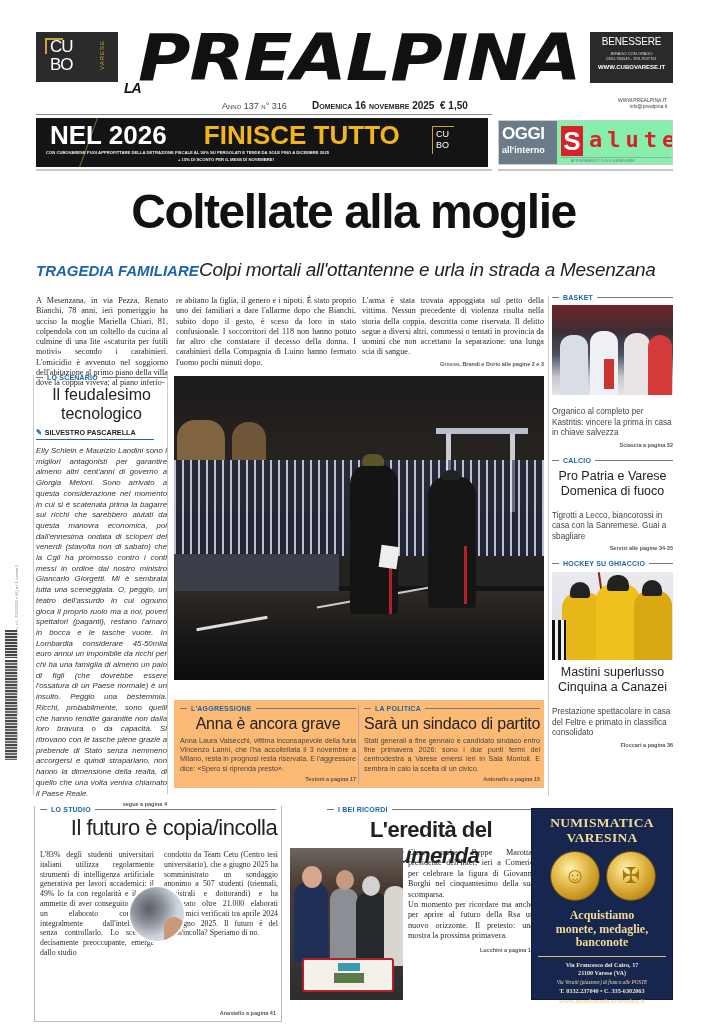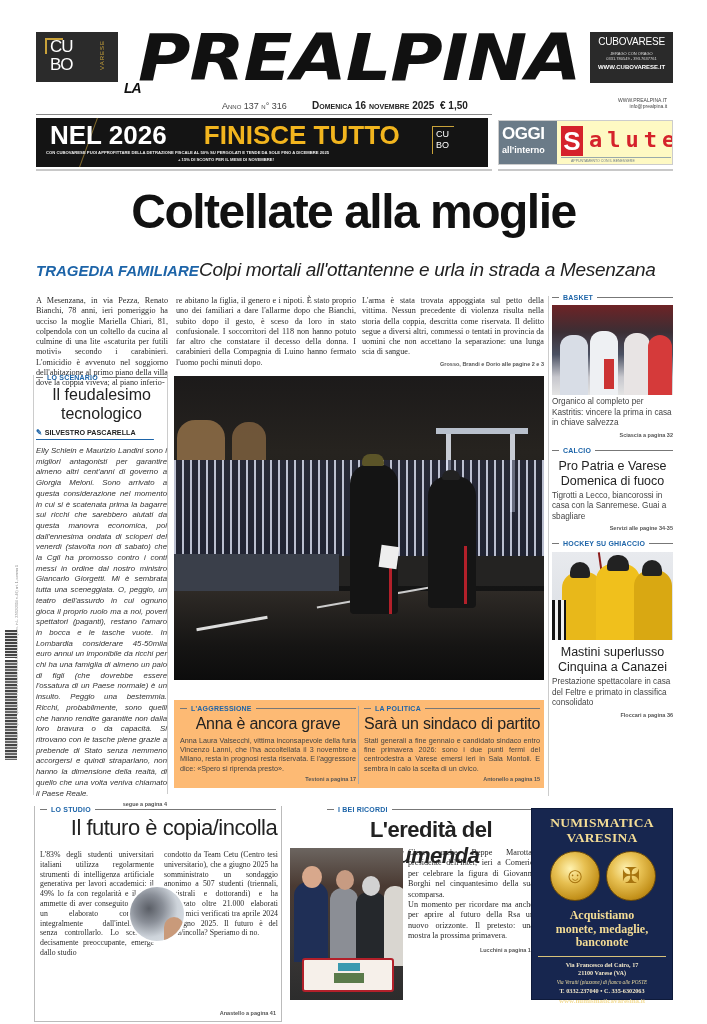--- a/index.html
+++ b/index.html
@@ -33,21 +33,21 @@
   
   .banner { left: 36px; top: 118px; width: 452px; height: 49px; background: #141414; color:#fff; overflow:hidden; }
   .banner .big { position:absolute; left: 14px; top: 2px; font-size: 26px; font-weight: 900; letter-spacing: 0px; white-space: nowrap; }
   .banner .big .gold { color: #f2b51e; margin-left: 30px; }
   .banner .small1 { position:absolute; left: 10px; top: 32px; font-size: 4.2px; font-weight: 700; white-space: nowrap; color:#eee; }
   .banner .small2 { position:absolute; left: 0; width: 380px; text-align:center; top: 39px; font-size: 4.2px; font-weight: 700; color:#eee; }
   .banner .mini-logo { position:absolute; left: 396px; top: 8px; width: 22px; height: 28px; border-left: 1px solid #c9a23a; border-top:1px solid #c9a23a; font-size: 9px; line-height: 11px; padding-left: 3px; padding-top: 2px; }
   .banner .slash { position:absolute; left: 50px; top: -5px; width: 1px; height: 70px; background: #c9a23a; transform: rotate(20deg); opacity: .6; }
   .rule-banner { left: 36px; top: 169px; width: 456px; height: 2px; background: #c8c8c8; }
 
-  .salute { left: 498px; top: 120px; width: 175px; height: 45px; border: 1px solid #ccc; background: #fef9c3; overflow:hidden; }
+  .salute { left: 498px; top: 120px; width: 175px; height: 45px; border: 1px solid #ccc; background: #86efac; overflow:hidden; }
   .salute .oggi-box { position:absolute; left:0; top:0; width: 58px; height: 45px; background: #6b7b88; color:#fff; }
   .salute .oggi { position:absolute; left: 3px; top: 3px; font-size: 17px; font-weight: 900; letter-spacing:-0.5px; }
   .salute .interno { position:absolute; left: 3px; top: 24px; font-size: 9px; font-weight: 700; }
   .salute .s-box { position:absolute; left: 62px; top: 5px; width: 22px; height: 30px; background: #d5222b; color:#fff; font-size: 26px; font-weight: 900; text-align:center; line-height: 30px; }
   .salute .alute { position:absolute; left: 90px; top: 6px; font-size: 22px; color: #d5222b; font-weight: 700; letter-spacing: 5px; font-family: "DejaVu Sans Mono", monospace; }
   .salute .sub { position:absolute; left: 62px; top: 36px; width: 110px; height: 1px; background:#9aa; }
   .salute .subtxt { position:absolute; left: 72px; top: 38px; font-size: 3.5px; color:#6b7b88; }
   .rule-salute { left: 498px; top: 169px; width: 175px; height: 2px; background: #c8c8c8; }
 
   
@@ -122,21 +122,21 @@
   .rail { left: 552px; top: 294px; width: 121px; }
   .rail-rule { left: 548px; top: 296px; width: 1px; height: 500px; background: #ccc; }
   .rail .photo-basket { margin-top: 4px; width: 121px; height: 90px; overflow:hidden; position:relative;
     background: linear-gradient(180deg, #6e2326 0%, #3b2e34 30%, #4a5062 55%, #c7c7cd 80%, #e4e4e4 100%); }
   .photo-basket .p1 { position:absolute; left: 8px; top: 30px; width: 28px; height: 60px; background: #d8dde6; border-radius: 12px 12px 0 0; }
   .photo-basket .p2 { position:absolute; left: 38px; top: 26px; width: 28px; height: 64px; background: #eef0f3; border-radius: 12px 12px 0 0; }
   .photo-basket .p3 { position:absolute; left: 72px; top: 28px; width: 26px; height: 62px; background: #e8e4e4; border-radius: 12px 12px 0 0; }
   .photo-basket .p4 { position:absolute; left: 96px; top: 30px; width: 24px; height: 60px; background: #d53a3a; border-radius: 12px 12px 0 0; }
   .photo-basket .p5 { position:absolute; left: 52px; top: 54px; width: 10px; height: 30px; background: #c33; }
   .rail .hl { margin-top: 5px; text-align:center; font-size: 12.5px; line-height: 15px; color:#222; }
-  .rail .txt { margin-top: 2px; font-size: 8.2px; line-height: 10.5px; color: #444; }
+  .rail .txt { margin-top: 12px; font-size: 8.2px; line-height: 10.5px; color: #444; }
   .rail .credit { font-size: 5.5px; }
   .rail .gap { height: 9px; }
   .rail .photo-hockey { margin-top: 5px; width: 121px; height: 88px; overflow:hidden; position:relative;
     background: linear-gradient(180deg, #e8eaee 0%, #d9dde2 100%); }
   .photo-hockey .h1 { position:absolute; left: 10px; top: 20px; width: 40px; height: 70px; background: #e8b81a; border-radius: 16px 16px 0 0; }
   .photo-hockey .h2 { position:absolute; left: 44px; top: 12px; width: 44px; height: 78px; background: #f0c01c; border-radius: 16px 16px 0 0; }
   .photo-hockey .h3 { position:absolute; left: 82px; top: 18px; width: 38px; height: 72px; background: #d9a812; border-radius: 16px 16px 0 0; }
   .photo-hockey .hm1 { position:absolute; left: 18px; top: 10px; width: 20px; height: 16px; background: #222; border-radius: 10px 10px 3px 3px; }
   .photo-hockey .hm2 { position:absolute; left: 55px; top: 3px; width: 22px; height: 16px; background: #222; border-radius: 10px 10px 3px 3px; }
   .photo-hockey .hm3 { position:absolute; left: 90px; top: 8px; width: 20px; height: 16px; background: #222; border-radius: 10px 10px 3px 3px; }
@@ -196,21 +196,21 @@
   <div class="frame"></div>
   <div class="l1">CU</div>
   <div class="l2">BO</div>
   <div class="vert">VARESE</div>
 </div>
 
 <div class="abs title-la">LA</div>
 <div class="abs title-main">PREALPINA</div>
 
 <div class="abs cubo-ad">
-  <div class="t1">CUBOVARESE</div>
+  <div class="t1">BENESSERE</div>
   <div class="t2">JERAGO CON ORAGO</div>
   <div class="t2" style="margin-top:0">0331.780549 - 393.7637761</div>
   <div class="t3">WWW.CUBOVARESE.IT</div>
 </div>
 
 <div class="abs issue-line issue-num">Anno 137 n° 316</div>
 <div class="abs issue-line issue-date">Domenica 16 novembre 2025</div>
 <div class="abs issue-line issue-price">€ 1,50</div>
 <div class="abs site">
   <div>WWW.PREALPINA.IT</div>

